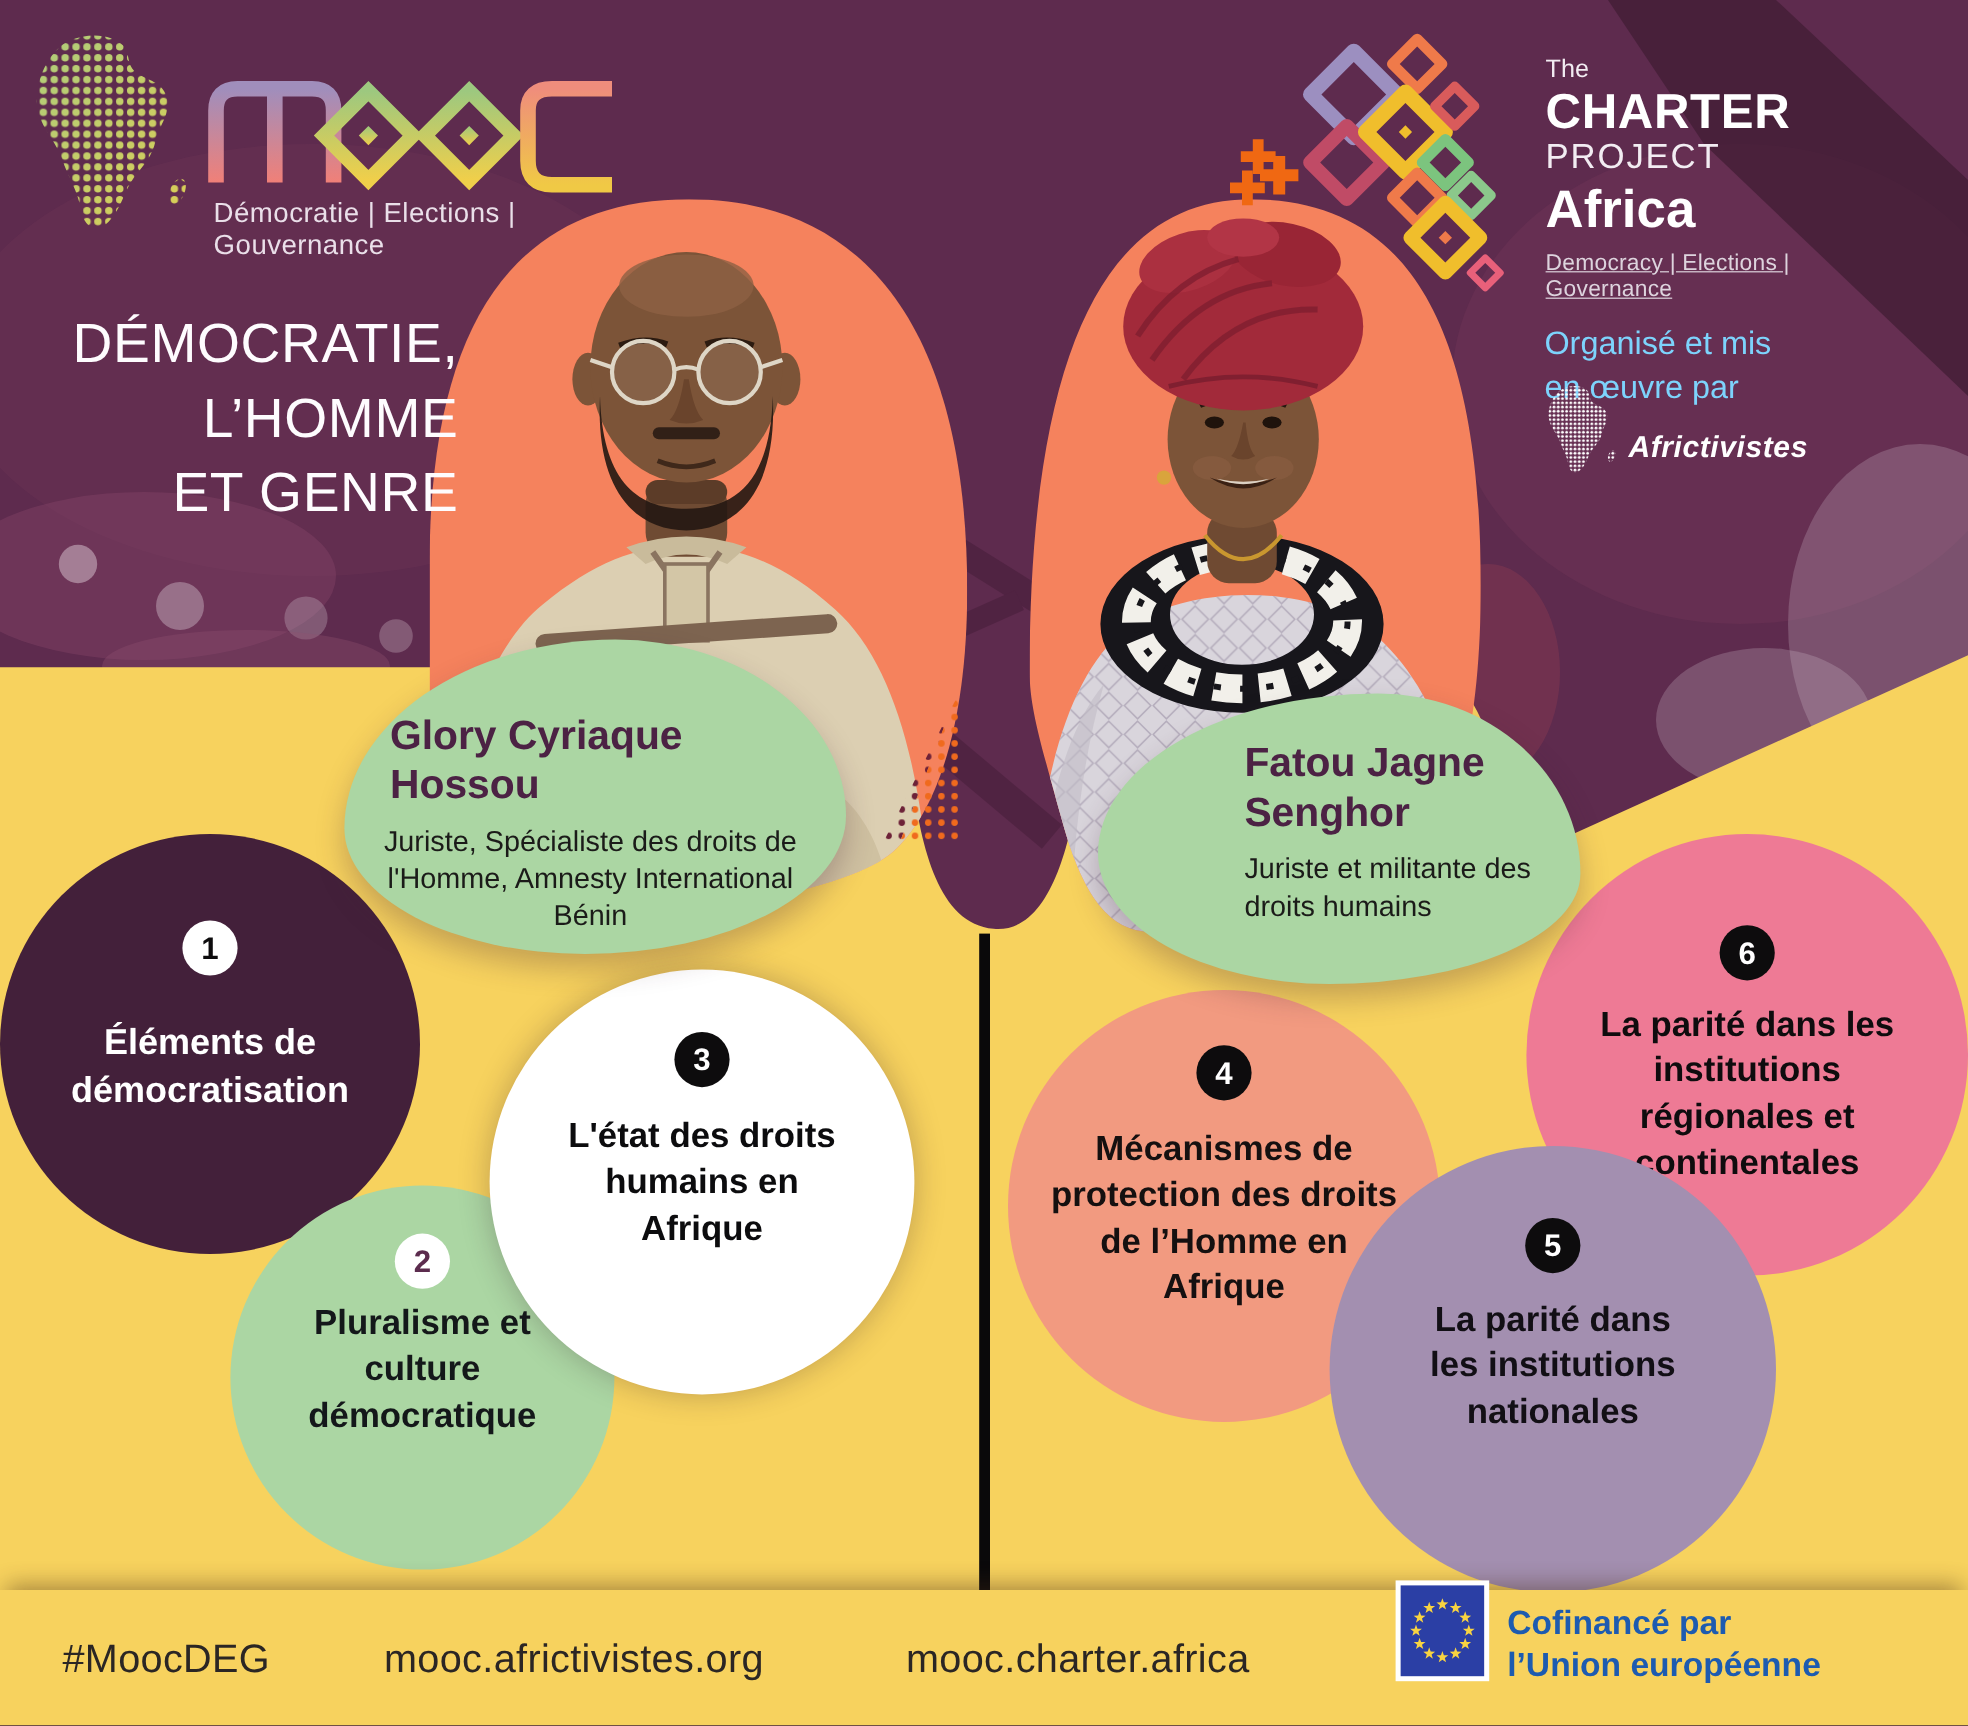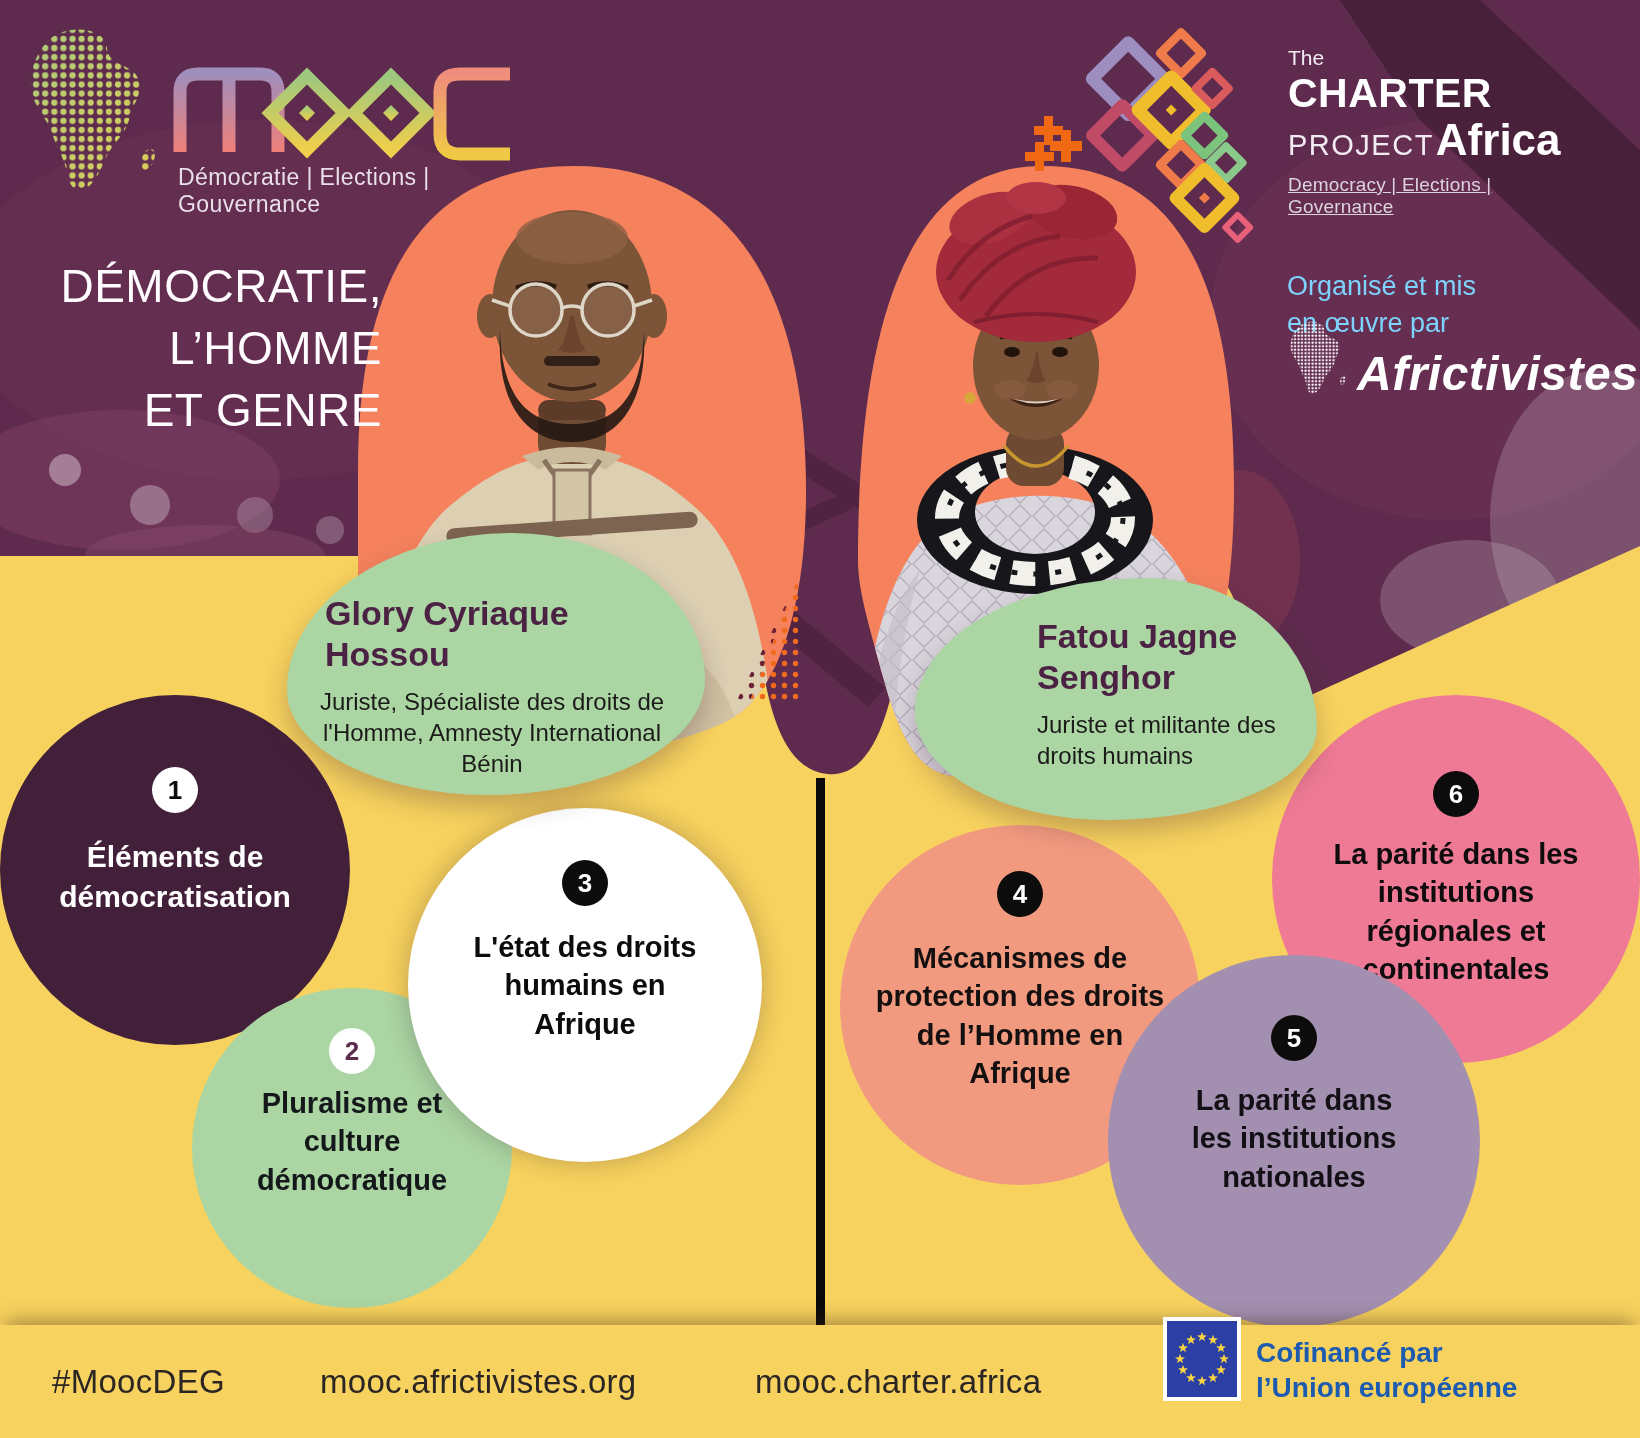--- a/index.html
+++ b/index.html
@@ -8,29 +8,29 @@
   .abs{position:absolute;}
   svg{display:block;}
 
   
   .mooc-logo{left:12px;top:22px;width:545px;height:205px;}
   .mooc-tagline{position:absolute;left:166px;top:142px;font-size:23px;letter-spacing:.4px;color:#eadfe9;}
   .charter-pattern{left:1085px;top:20px;width:190px;height:225px;}
   .charter-text{left:1288px;top:46px;width:280px;color:#fff;}
   .ct-the{font-size:21px;color:#f2ecf2;}
   .ct-name{font-size:41px;font-weight:800;letter-spacing:.5px;line-height:1.05;margin-top:2px;}
-  .ct-row{display:flex;align-items:baseline;gap:2px;}
+  .ct-row{display:flex;align-items:baseline;gap:2px;flex-direction:column;}
   .ct-project{font-size:29px;font-weight:300;letter-spacing:1.5px;color:#f2ecf2;}
   .ct-region{font-size:44px;font-weight:800;}
   .ct-tagline{font-size:19px;color:#ddd3dd;margin-top:9px;letter-spacing:.2px;text-decoration:underline;}
   .title{left:10px;top:255px;width:372px;text-align:right;font-size:46px;font-weight:500;
          color:#fefcfe;line-height:62px;letter-spacing:.5px;}
   .organizer{left:1287px;top:268px;font-size:27px;line-height:37px;color:#7dd3fc;font-weight:500;}
   .africtivistes{left:1283px;top:318px;display:flex;align-items:center;gap:4px;}
-  .afr-name{font-size:48px;font-weight:800;font-style:italic;color:#fff;letter-spacing:.5px;margin-top:24px;}
+  .afr-name{font-size:25px;font-weight:800;font-style:italic;color:#fff;letter-spacing:.5px;margin-top:24px;}
 
   
   .bubble{background:#abd6a3;box-shadow:0 12px 24px rgba(70,35,55,.28);}
   .bubble-left{left:287px;top:533px;width:418px;height:262px;box-sizing:border-box;
                padding:60px 30px 0 38px;border-radius:54% 46% 52% 48% / 60% 56% 44% 40%;}
   .bubble-right{left:915px;top:578px;width:402px;height:242px;box-sizing:border-box;
                padding:38px 20px 0 122px;border-radius:58% 42% 52% 48% / 55% 62% 38% 45%;}
   .spk-name{font-size:34px;line-height:1.22;font-weight:700;color:#4c2244;}
   .bubble-left .spk-name{width:300px;}
   .bubble-right .spk-name{width:240px;}
@@ -39,21 +39,21 @@
   .bubble-right .spk-role{width:250px;}
 
   
   .mod{border-radius:50%;display:flex;flex-direction:column;align-items:center;}
   .badge{width:46px;height:46px;border-radius:50%;display:flex;align-items:center;justify-content:center;
          font-size:26px;font-weight:700;}
   .b-dark{background:#0d0c0d;color:#fff;}
   .b-white{background:#fff;color:#0d0c0d;}
   .mod-label{font-size:29px;line-height:1.32;font-weight:700;text-align:center;}
   .m1{left:0;top:695px;width:350px;height:350px;background:#43203a;}
-  .m1 .badge{margin-top:72px;} .m1 .mod-label{margin-top:24px;width:290px;font-size:30px;color:#fff;}
+  .m1 .badge{margin-top:72px;} .m1 .mod-label{margin-top:36px;width:290px;font-size:30px;color:#fff;}
   .m2{left:192px;top:988px;width:320px;height:320px;background:#abd6a3;}
   .m2 .badge{margin-top:40px;color:#5c2c4e;} .m2 .mod-label{margin-top:10px;width:205px;color:#14181a;}
   .m3{left:408px;top:808px;width:354px;height:354px;background:#ffffff;box-shadow:0 0 26px rgba(45,22,35,.28);}
   .m3 .badge{margin-top:52px;} .m3 .mod-label{margin-top:22px;width:235px;color:#0c0c0e;}
   .m4{left:840px;top:825px;width:360px;height:360px;background:#f29a80;}
   .m4 .badge{margin-top:46px;} .m4 .mod-label{margin-top:22px;width:305px;color:#151010;}
   .m5{left:1108px;top:955px;width:372px;height:372px;background:#a38fb0;}
   .m5 .badge{margin-top:60px;} .m5 .mod-label{margin-top:20px;width:240px;color:#120f15;}
   .m6{left:1272px;top:695px;width:368px;height:368px;background:#ee7a95;}
   .m6 .badge{margin-top:76px;} .m6 .mod-label{margin-top:18px;width:255px;color:#0f0c0e;}

